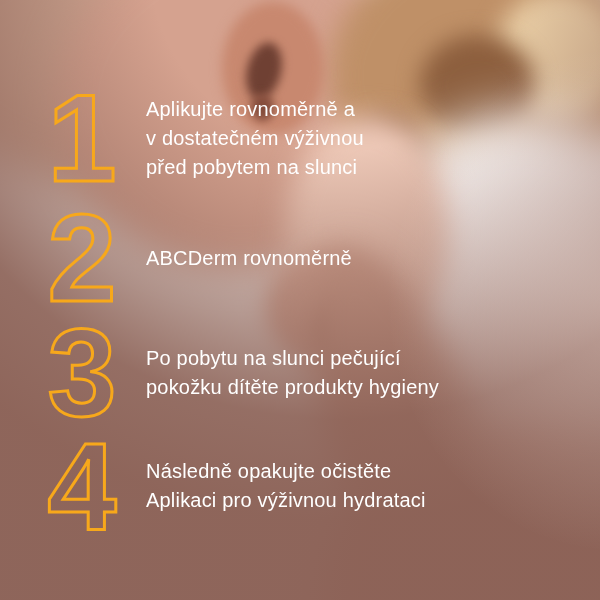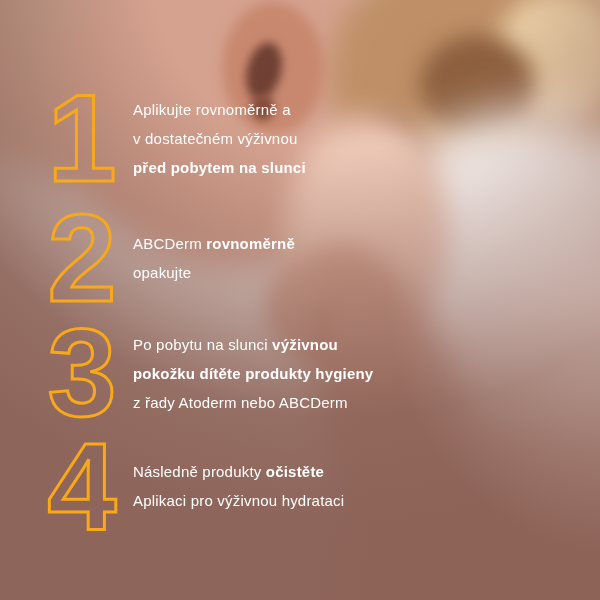--- a/index.html
+++ b/index.html
@@ -56,26 +56,26 @@
   .step-number{
     flex:none;width:90px;text-align:center;
     font-size:124px;font-weight:700;line-height:1;
     color:var(--accent);
     letter-spacing:-2px;
   }
   @supports (-webkit-text-stroke:1px black){
     .step-number{color:transparent;-webkit-text-stroke:3px var(--accent);}
   }
   .step-text{
-    margin-left:7px;
+    margin-left:20px;
     color:var(--text);
-    font-size:15px;line-height:29px;letter-spacing:0.2px;
+    font-size:20px;line-height:29px;letter-spacing:0.2px;
     font-weight:400;
   }
-  .step-text .b{font-weight:700;}
+  .step-text .b{font-weight:400;}
 </style>
 </head>
 <body>
 
 <div class="stage">
 
   <div class="photo">
     <div class="p-base"></div>
     <div class="p-hair-left"></div>
     <div class="p-head"></div>
@@ -104,34 +104,32 @@
           <div class="line"><span>Aplikujte rovnoměrně a</span></div>
           <div class="line"><span>v dostatečném výživnou</span></div>
           <div class="line"><span class="b">před pobytem na slunci</span></div>
         </div>
   </div>
 
   <div class="step">
     <div class="step-number">2</div>
     <div class="step-text">
           <div class="line"><span>ABCDerm </span><span class="b">rovnoměrně</span></div>
-          <div class="line"><span>opakujte</span></div>
         </div>
   </div>
 
   <div class="step">
     <div class="step-number">3</div>
     <div class="step-text">
-          <div class="line"><span>Po pobytu na slunci </span><span class="b">výživnou</span></div>
+          <div class="line"><span>Po pobytu na slunci </span><span class="b">pečující</span></div>
           <div class="line"><span class="b">pokožku dítěte produkty hygieny</span></div>
-          <div class="line"><span>z řady Atoderm nebo ABCDerm</span></div>
         </div>
   </div>
 
   <div class="step">
     <div class="step-number">4</div>
     <div class="step-text">
-          <div class="line"><span>Následně produkty </span><span class="b">očistěte</span></div>
+          <div class="line"><span>Následně opakujte </span><span class="b">očistěte</span></div>
           <div class="line"><span>Aplikaci pro výživnou hydrataci</span></div>
         </div>
   </div>
 </div>
 </div>
 
 </body></html>

